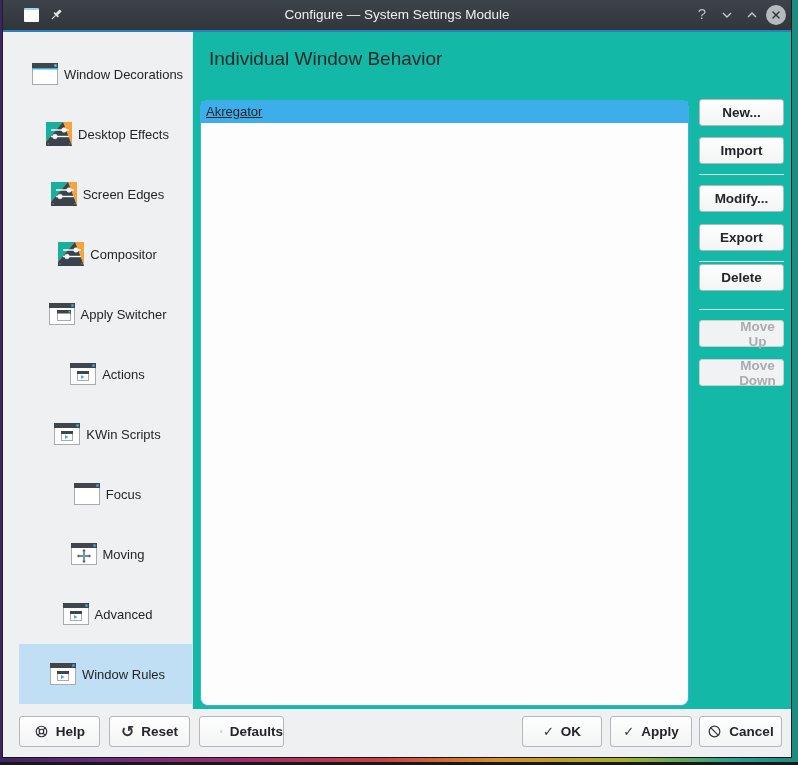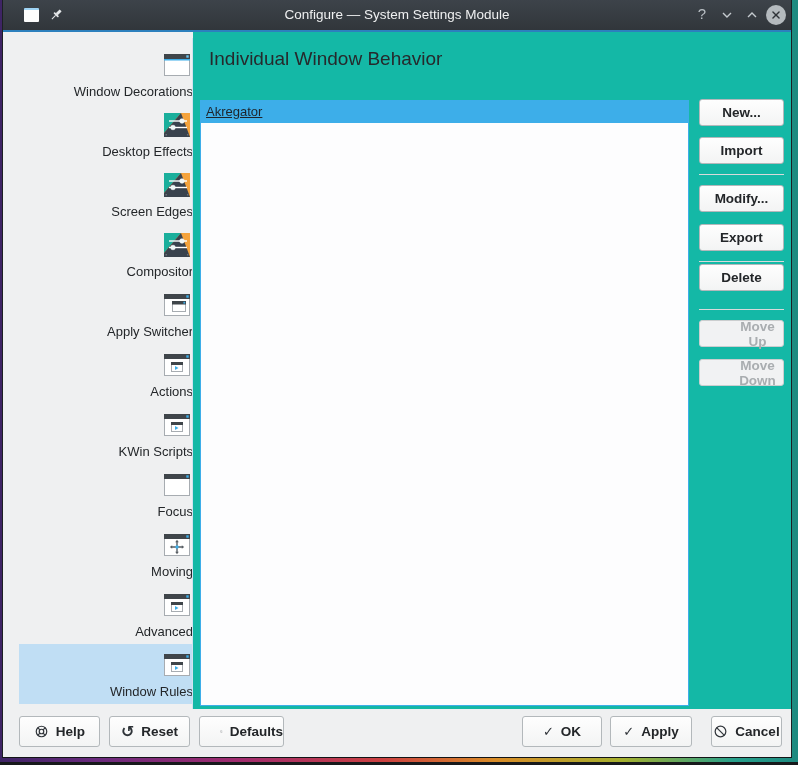--- a/index.html
+++ b/index.html
@@ -26,51 +26,51 @@
   .tb-help{right:81px;top:6px;font-size:15px;line-height:16px;text-align:center;color:#b9bfc4;}
   .tb-min{right:56px;}
   .tb-max{right:31px;}
   .tb-close{position:absolute;right:5px;top:5px;width:20px;height:20px;border-radius:50%;
     background:#b4babe;color:#2e3338;display:flex;align-items:center;justify-content:center;}
   .tb-close svg{width:14px;height:14px;}
   
   .main-row{position:absolute;left:0;right:0;top:32px;bottom:48px;}
   .sidebar{position:absolute;left:0;top:0;bottom:0;width:190px;background:#eff0f1;overflow:hidden;}
   .nav-list{margin-top:12px;}
-  .nav-item{width:174px;margin-left:16px;height:60px;display:flex;flex-direction:column;
-    align-items:flex-end;justify-content:center;gap:3px;cursor:default;}
+  .nav-item{width:174px;margin-left:16px;height:60px;display:flex;flex-direction:row;
+    align-items:center;justify-content:center;gap:3px;cursor:default;}
   .nav-item.selected{background:#c0def4;}
   .nav-icon{width:32px;height:32px;}
   .nav-label{font-size:13px;color:#232629;white-space:nowrap;}
   .pane-sep{position:absolute;left:189px;top:6px;bottom:0;width:1px;background:#d2e2f1;}
   .content{position:absolute;left:190px;top:0;right:0;bottom:0;background:#14b8a6;}
   .heading{position:absolute;left:16px;top:16px;font-size:19px;font-weight:400;color:#26292c;margin:0;}
   .rules-list{position:absolute;left:7px;top:68px;width:489px;height:606px;box-sizing:border-box;
-    background:#fdfdfe;border:1px solid #3daee9;border-radius:0;}
+    background:#fdfdfe;border:1px solid #3daee9;border-radius:8px;}
   .rule-row{height:22px;line-height:22px;background:#3daee9;color:#1e242a;font-size:13px;
     padding:0 5px;text-decoration:underline;white-space:nowrap;overflow:hidden;}
   
   .btn{box-sizing:border-box;background:linear-gradient(#fefefe,#f3f4f4);border:1px solid #b3b8bb;
     border-radius:3px;color:#232629;font-size:13.5px;font-family:inherit;
     display:flex;align-items:center;justify-content:center;gap:7px;padding:0;cursor:default;font-weight:bold;}
   .btn .glyph{font-size:13px;color:#2f3439;line-height:1;}
   .btn .glyph-reset{font-size:16px;}
   .btn svg{width:15px;height:15px;color:#32373c;}
   .btn.is-disabled{color:#a9adb0;background:#f1f2f3;border-color:#cbcecf;padding-left:32px;}
   .side-btn{position:absolute;left:506px;width:85px;height:27px;}
   .side-sep{position:absolute;left:506px;width:85px;height:1px;background:#d8dadb;}
   
   .footer{position:absolute;left:0;right:0;bottom:0;height:48px;}
   .fbtn{position:absolute;top:7px;height:31px;}
   .btn-help{left:16px;width:81px;}
   .btn-reset{left:106px;width:81px;}
   .btn-defaults{left:196px;width:85px;padding-left:20px;}
   .btn-ok{right:189px;width:80px;}
   .btn-apply{right:99px;width:82px;}
-  .btn-cancel{right:9px;width:71px;text-align:center;}
+  .btn-cancel{right:9px;width:83px;text-align:center;}
 </style>
 </head>
 <body>
 
 <svg width="0" height="0" style="position:absolute" aria-hidden="true">
   <defs>
     <symbol id="ico-win" viewBox="0 0 32 32">
       <rect x="3.5" y="5.5" width="25" height="21" fill="#ffffff" stroke="#a7acb1"></rect>
       <rect x="3" y="5" width="26" height="5" fill="#3f454a"></rect>
       <rect x="25.3" y="6.3" width="2.4" height="2.4" fill="#3daee9"></rect>

